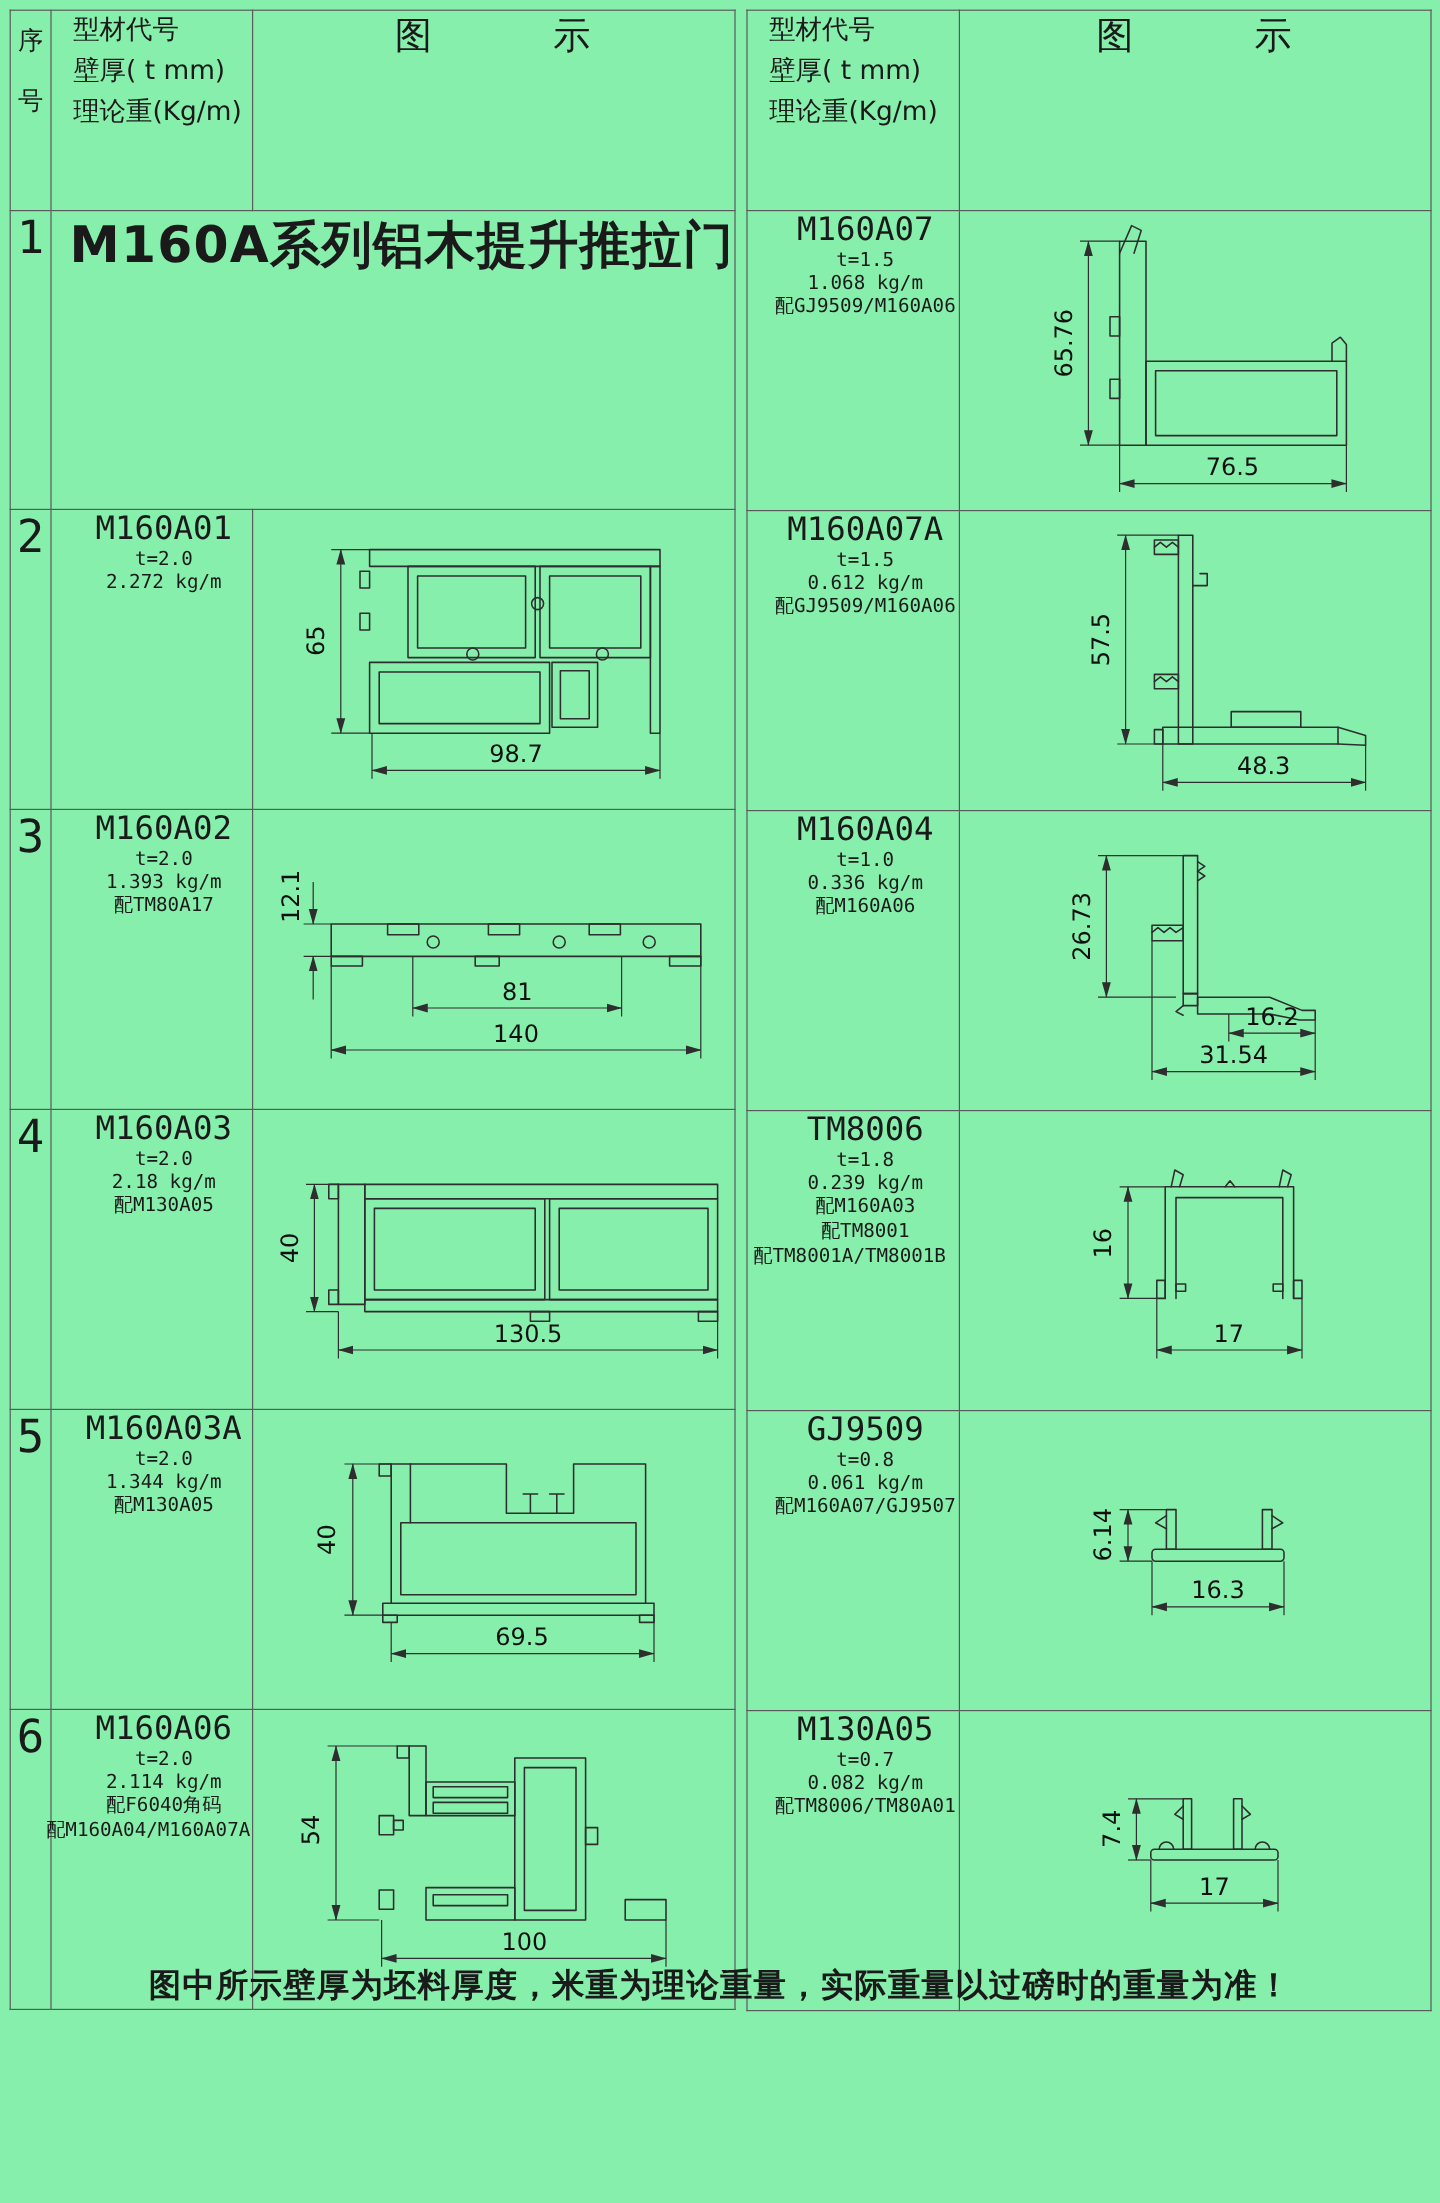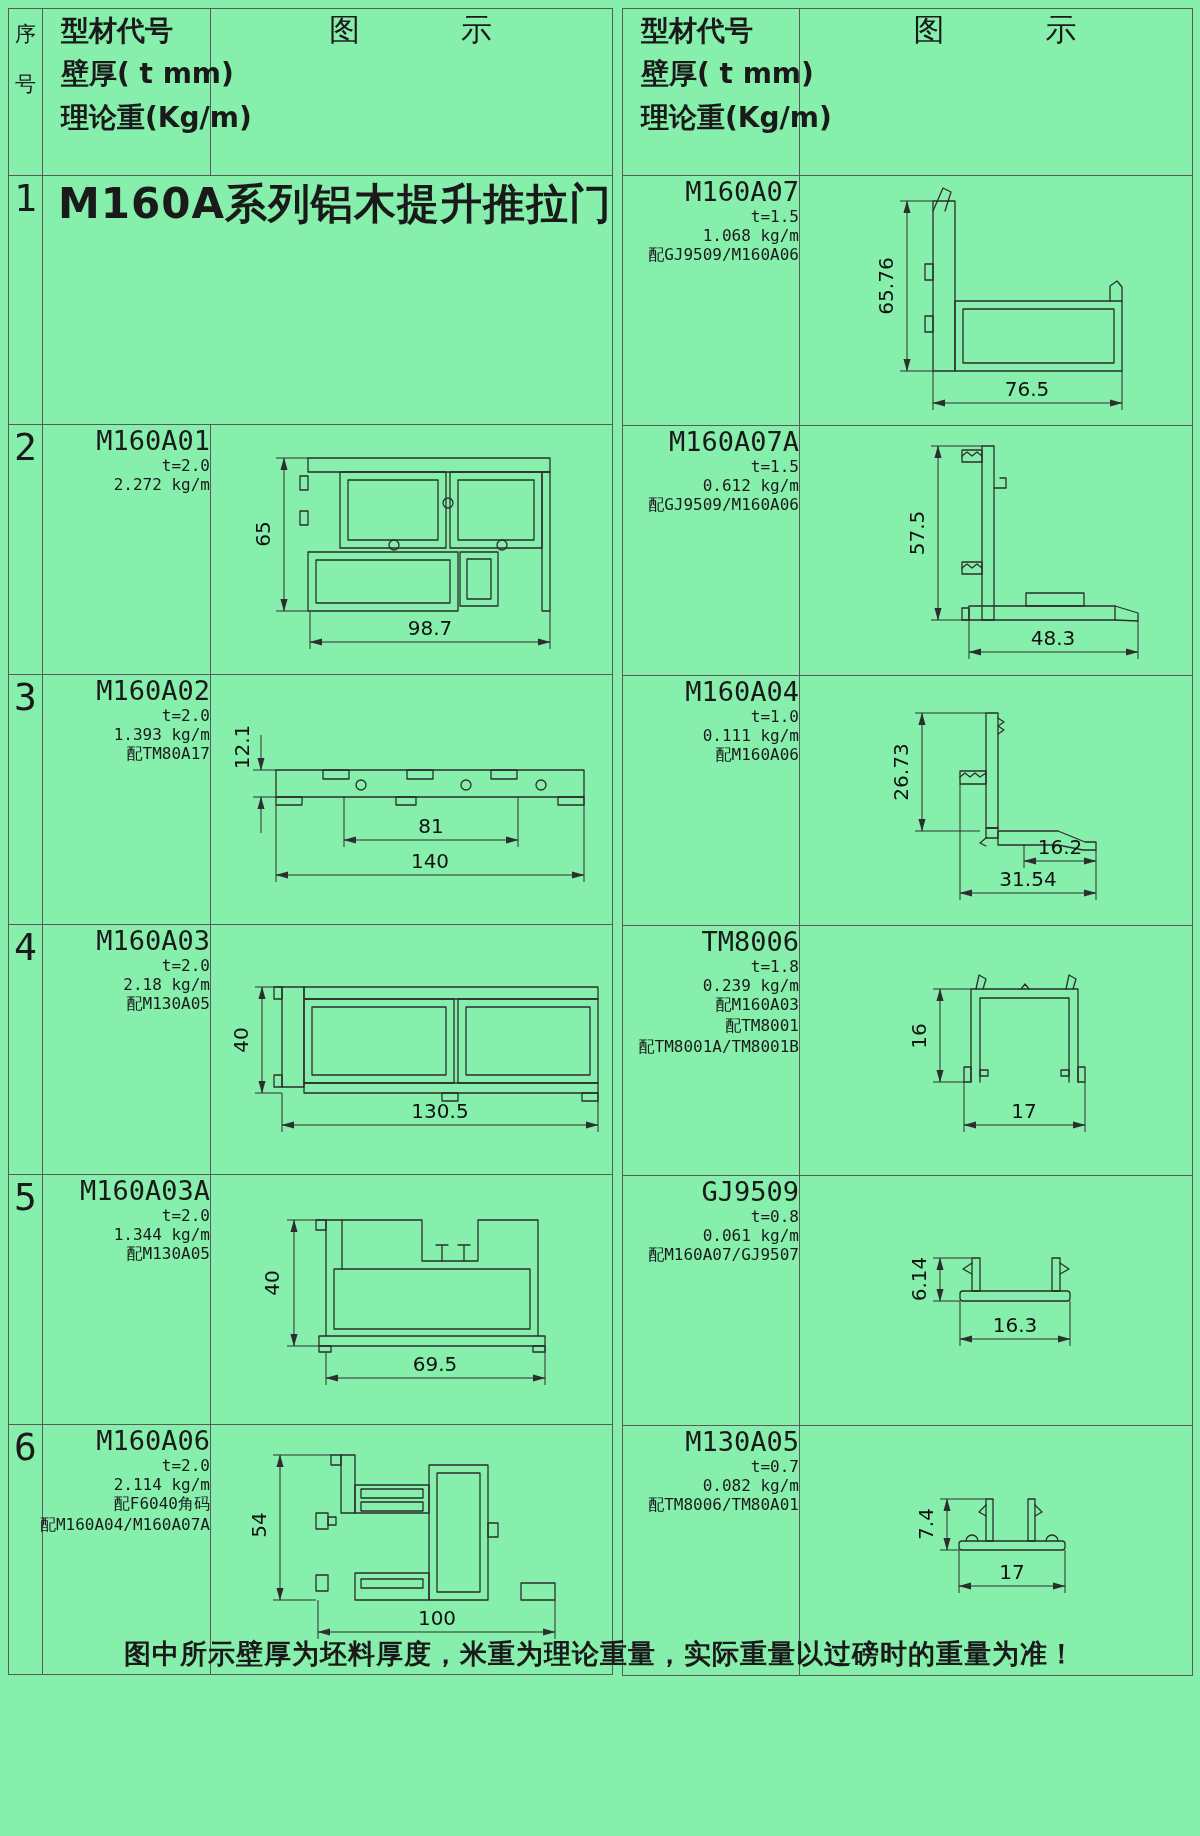--- a/index.html
+++ b/index.html
@@ -11,33 +11,33 @@
                                font-weight:normal; overflow:visible; }
   #tbl-left  { left:8px;  width:604px; }
   #tbl-right { left:622px; width:570px; }
   tr.h-head { height:167px; }
   tr.h-row  { height:249px; }
 
   th.seq-h .seq-stack { width:26px; margin:0 auto; word-break:break-all;
                         font-size:21px; line-height:2.4; text-align:center; }
   th.seq-h { vertical-align:middle; }
   th.spec-h { vertical-align:middle; }
-  th.spec-h div { font-size:28px; line-height:1.55; text-align:left; padding-left:18px;
-                  white-space:nowrap;font-weight:bold; }
+  th.spec-h div { font-size:22px; line-height:1.55; text-align:left; padding-left:18px;
+                  white-space:nowrap; }
   th.diag-h { vertical-align:middle; }
   th.diag-h div { font-size:31px; white-space:pre; text-align:center; letter-spacing:2px; }
 
   td.seq { vertical-align:middle; text-align:center;
            font-family:"DejaVu Sans Mono", monospace; font-size:38px; }
   td.title-cell { vertical-align:middle; text-align:right; }
   td.title-cell div { font-size:42px; font-weight:bold; letter-spacing:1px; }
 
   td.spec { padding:16px 0 18px 0; }
   td.spec .stack { height:100%; display:flex; flex-direction:column;
-                   justify-content:space-around; align-items:flex-end; }
+                   justify-content:space-around; align-items:center; }
   td.spec .stack > div { padding-left:20px; white-space:nowrap;
                          font-family:"DejaVu Sans Mono", monospace; }
   td.spec .code  { font-size:27px; }
   td.spec .line  { font-size:16px; }
   td.spec .pull-left { margin-left:-26px; }
 
   td.diagram { vertical-align:top; }
   td.diagram svg { display:block; }
 
   .p { fill:none; stroke:#2e2e2e; stroke-width:1.3; stroke-linejoin:round; stroke-linecap:round; }
@@ -380,21 +380,21 @@
           <text class="dt" x="253" y="219" text-anchor="middle">48.3</text>
         </svg>
       </td>
     </tr>
 
     <tr class="h-row">
       <td class="spec">
             <div class="stack">
         <div class="code">M160A04</div>
         <div class="line">t=1.0</div>
-        <div class="line">0.111 kg/m</div>
+        <div class="line">0.336 kg/m</div>
         <div class="line">配M160A06</div>
       </div>
           </td>
       <td class="diagram">
         <svg viewBox="0 0 391 249" width="391" height="249">
           <g class="p">
             <rect x="186" y="37" width="12" height="115"></rect>
             <path d="M198,42 l6,4 l-6,4 l6,4 l-6,4"></path>
             <rect x="160" y="95" width="26" height="13"></rect>
                 <path d="M160,101 l5,-4 l5,4 l5,-4 l5,4 l6,-4"></path>

